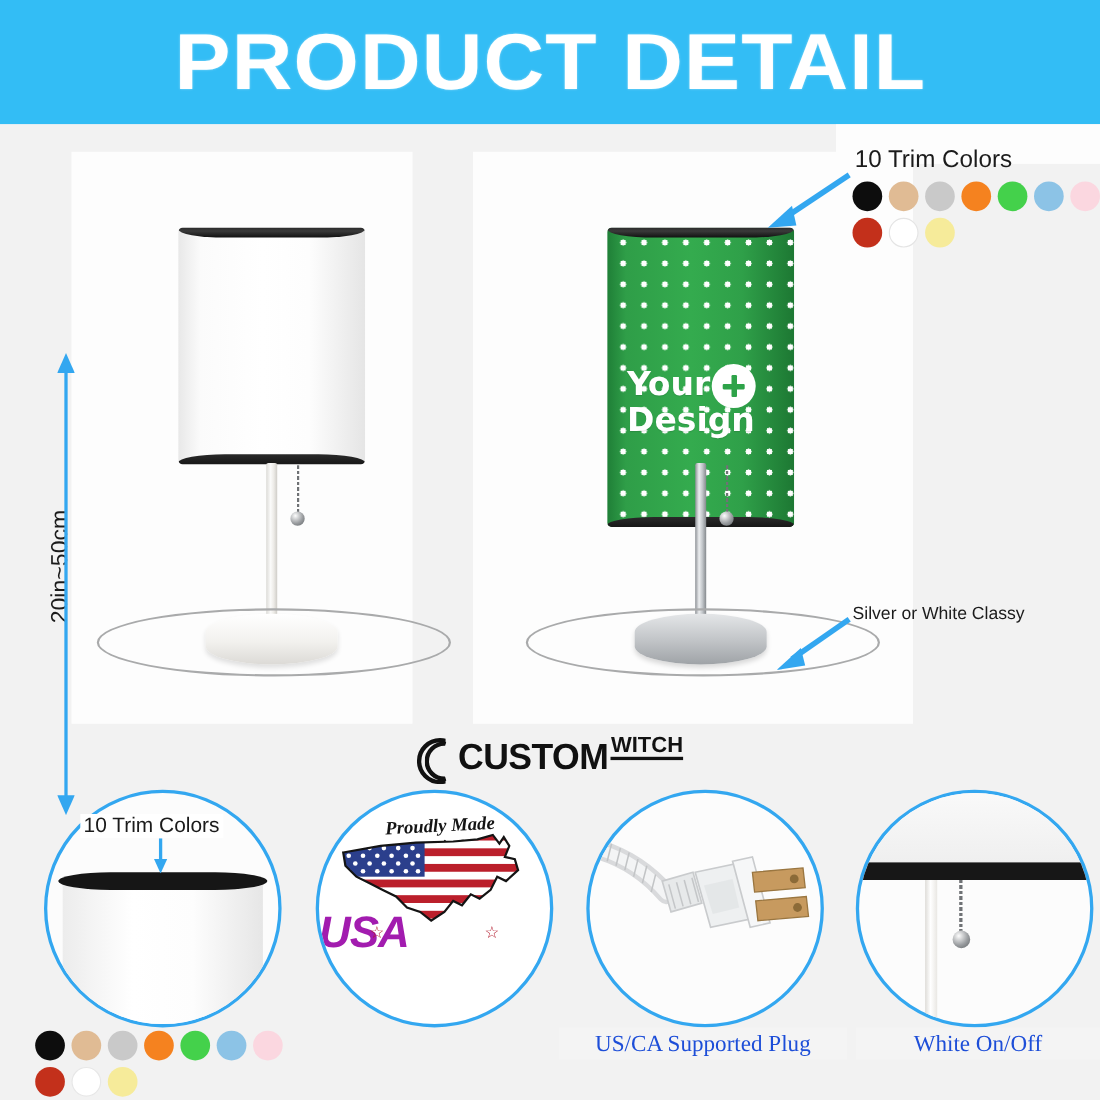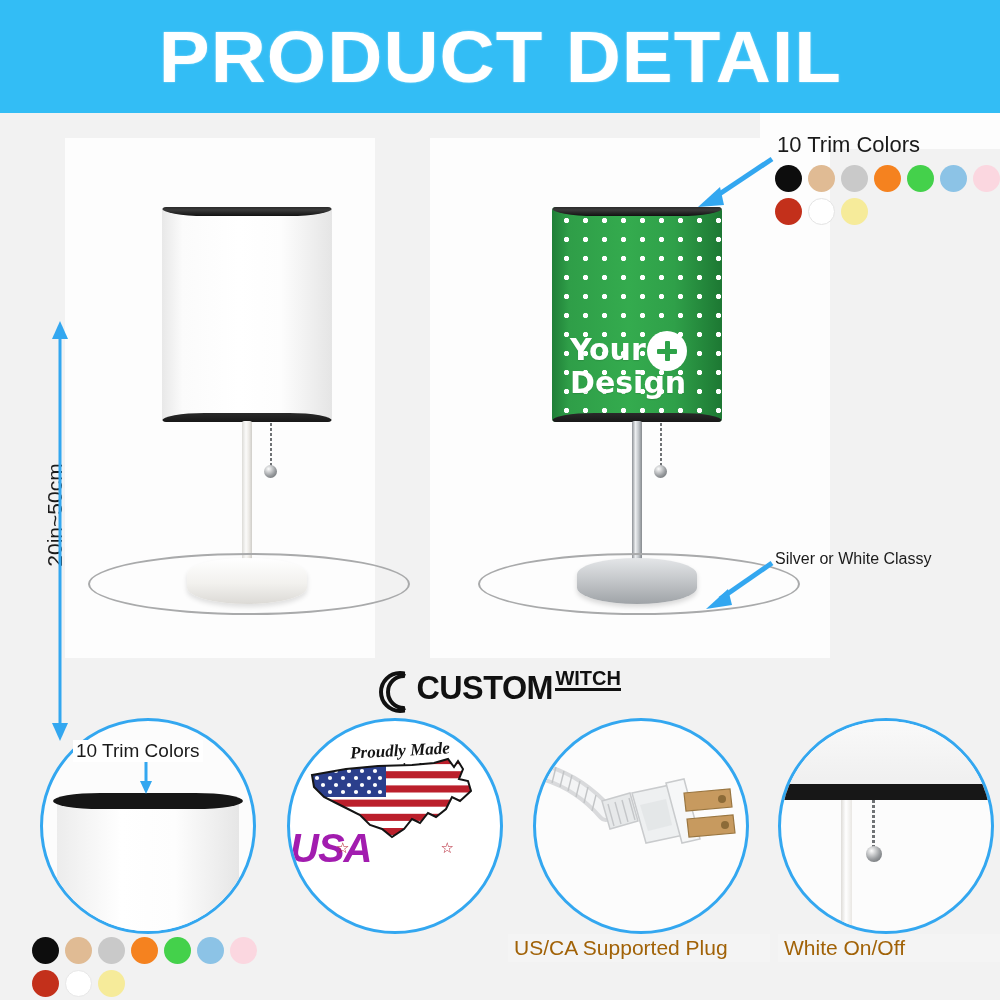--- a/index.html
+++ b/index.html
@@ -121,22 +121,22 @@
     border-bottom:3px solid #111;line-height:19px;margin-left:1px;align-self:flex-start;margin-top:6px;
     font-family:"Liberation Sans Narrow","Liberation Sans",sans-serif;}
 
   
   .feat{position:absolute;}
   .circle{
     position:absolute;border-radius:50%;border:3px solid #33a7f0;
     background:#fcfcfc;overflow:hidden;
   }
   .feat-label{
-    position:absolute;font-size:21px;color:#a16207;text-align:left;white-space:nowrap;
-    font-family:Liberation Sans, sans-serif;
+    position:absolute;font-size:21px;color:#1d4ed8;text-align:center;white-space:nowrap;
+    font-family:Liberation Serif, serif;
     background:#f4f4f4;padding:2px 6px;
   }
 
   
   .usa-top{position:absolute;left:40px;top:20px;width:140px;text-align:center;
     font-family:"Liberation Serif","DejaVu Serif",serif;font-style:italic;font-weight:bold;
     font-size:17px;color:#141414;transform:rotate(-3deg);}
   .usa-inthe{position:absolute;left:112px;top:40px;font-size:12px;font-style:italic;font-weight:bold;
     font-family:"Liberation Serif",serif;color:#141414;}
   .usa-word{position:absolute;left:0;right:0;top:105px;
@@ -185,21 +185,21 @@
 
     <div class="pullchain" style="left:120px;top:250px;height:44px;"></div>
     <div class="pullball" style="left:114px;top:292px;"></div>
 
     <div class="cord-ring" style="left:-62px;top:380px;width:318px;height:58px;"></div>
 
     <div class="base" style="left:37px;top:385px;width:120px;height:46px;background:linear-gradient(180deg,#ffffff,#f2f1ee 55%,#dcdad6);box-shadow:0 3px 5px rgba(0,0,0,.12);"></div>
   </div>
 
   <div class="lamp" style="left:540px;top:60px;width:200px;height:480px;">
-    <div class="shade" style="left:12px;top:34px;width:170px;height:215px;">
+    <div class="shade" style="left:12px;top:34px;width:170px;height:272px;">
       <div class="shade-body" style="background:linear-gradient(90deg,#1f7f37 0%,#2f9e48 10%,#34ab4e 45%,#2fa049 72%,#1d7833 100%);"></div>
       <div class="dots"></div>
       <div class="yd">
         <span>Your</span><br>
         <span>Design</span>
       </div>
       <div class="plus-circle"></div>
       <div class="trim-top"></div>
       <div class="trim-bot"></div>
     </div>

